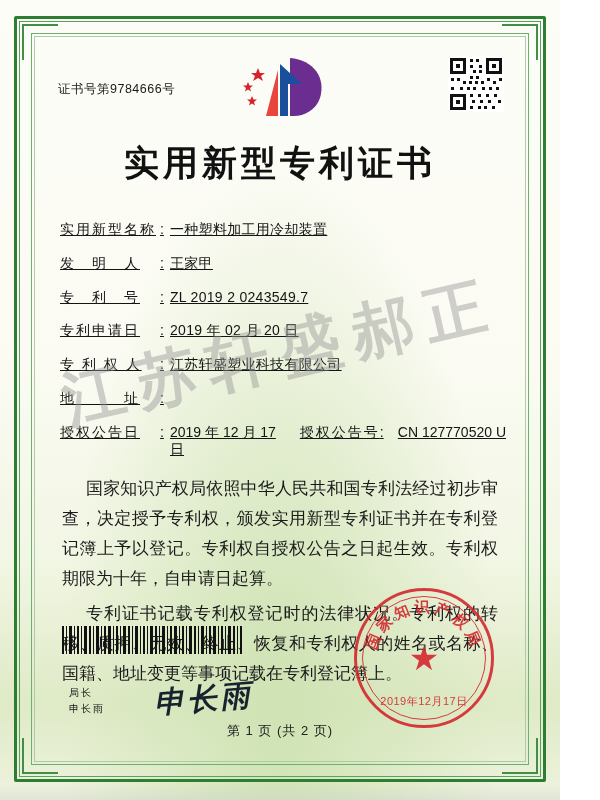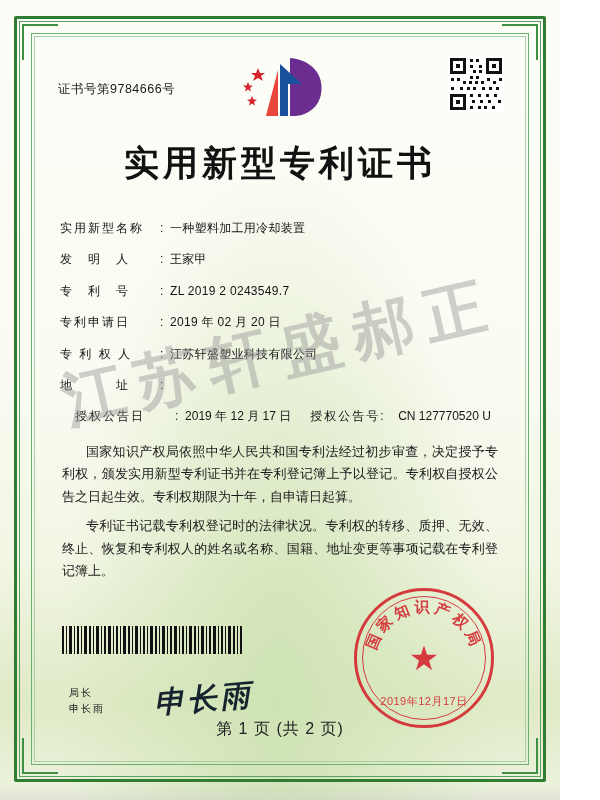--- a/index.html
+++ b/index.html
@@ -101,24 +101,25 @@
   }
 
   .fields {
     margin-top: 34px;
     padding-left: 16px;
     padding-right: 10px;
   }
   .field {
     display: flex;
     align-items: baseline;
-    font-size: 12px;
+    font-size: 14px;
     color: #141414;
     margin-bottom: 17px;
     line-height: 1.2;
+    text-decoration: underline;
   }
   .field .label {
     width: 100px;
     flex: 0 0 100px;
     letter-spacing: 2px;
     white-space: nowrap;
   }
   .field .colon {
     width: 10px;
     flex: 0 0 10px;
@@ -136,21 +137,21 @@
     white-space: nowrap;
   }
   .field .value2 {
     margin-left: 8px;
     white-space: nowrap;
   }
 
   .paragraphs {
     margin-top: 16px;
     padding: 0 18px 0 18px;
-    font-size: 13px;
+    font-size: 17px;
     line-height: 1.75;
     color: #1a1a1a;
     text-align: justify;
   }
   .paragraphs p {
     margin: 0 0 6px 0;
     text-indent: 24px;
   }
 
   
@@ -221,21 +222,21 @@
     font-size: 11px;
     letter-spacing: 0.5px;
     font-family: "Liberation Sans", sans-serif;
   }
 
   .page-num {
     position: absolute;
     left: 0; right: 0;
     bottom: 10px;
     text-align: center;
-    font-size: 16px;
+    font-size: 13px;
     color: #222;
     letter-spacing: 1px;
   }
 
   
   .watermark {
     position: absolute;
     left: 50%;
     top: 44%;
     transform: translate(-50%, -50%) rotate(-13deg);

